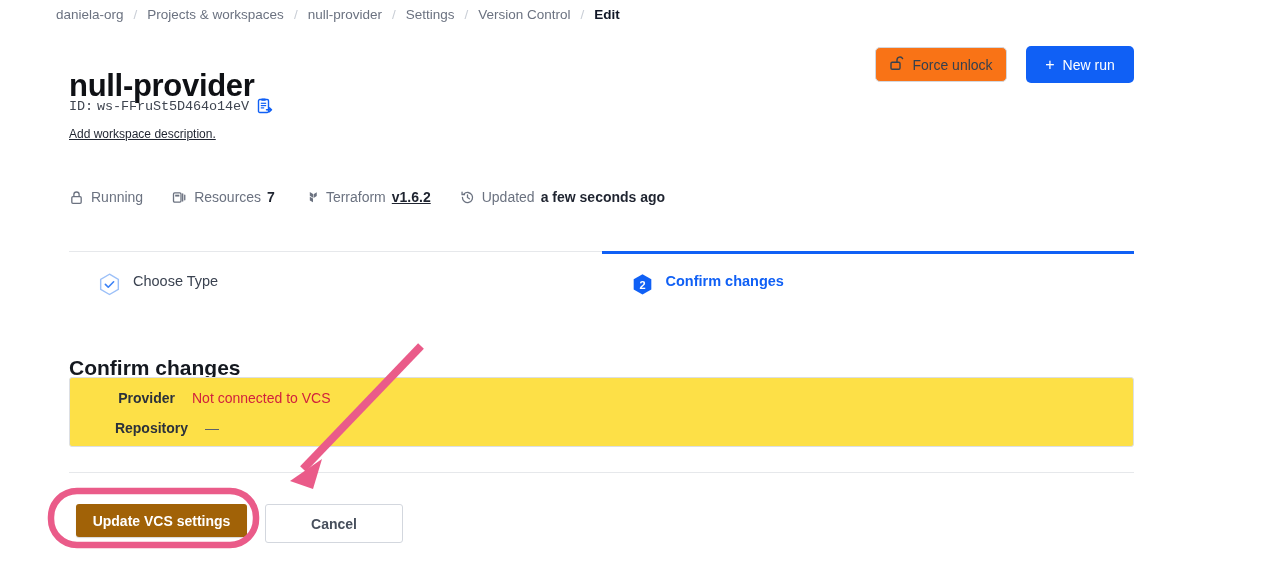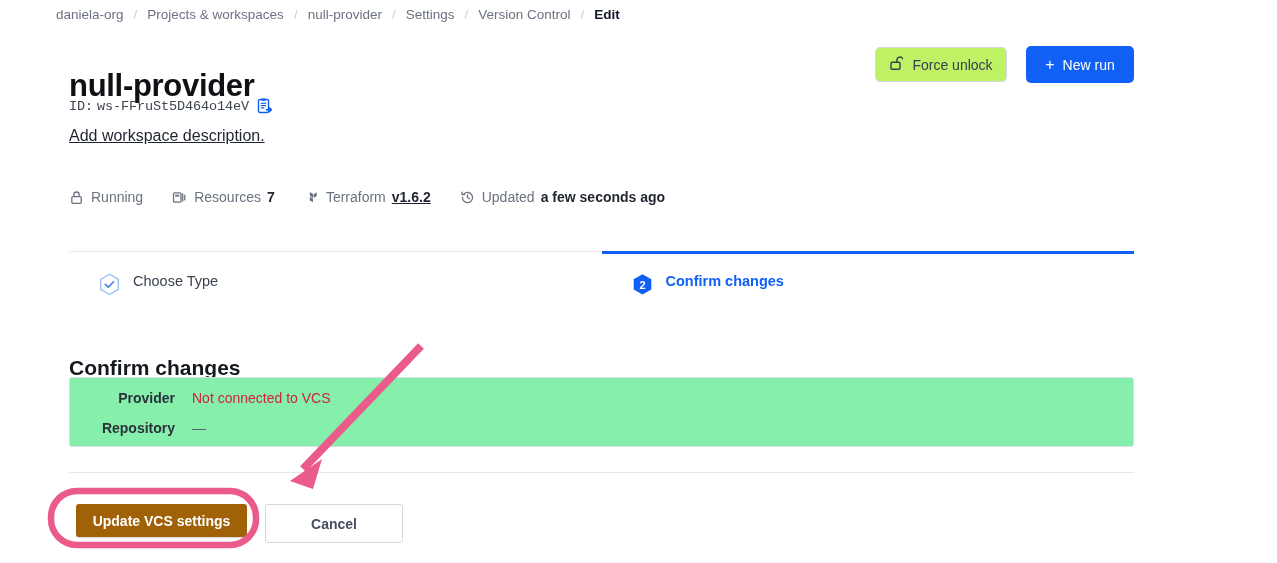--- a/index.html
+++ b/index.html
@@ -31,28 +31,28 @@
     position: absolute; left: 69px; top: 98px;
     display:flex; align-items:center; gap:8px;
   }
   .idtext {
     font-family: "Liberation Mono", "DejaVu Sans Mono", monospace;
     font-size: 13.5px; color: #3f4550; letter-spacing: -0.1px;
   }
   .copy-icon { width:16px; height:16px; display:block; cursor:pointer; }
   .desc-link {
     position:absolute; left:69px; top:127px;
-    font-size:16px; color:#1f2430; text-decoration:underline; cursor:pointer;
+    font-size:12px; color:#1f2430; text-decoration:underline; cursor:pointer;
   }
 
   
   .btn-force {
     position:absolute; left:875px; top:47px; width:132px; height:35px;
     display:flex; align-items:center; justify-content:center; gap:7px;
-    border:1px solid #d3d7de; border-radius:5px; background:#bef264;
+    border:1px solid #d3d7de; border-radius:5px; background:#f97316;
     font-size:14px; color:#35404e; cursor:pointer;
   }
   .btn-newrun {
     position:absolute; left:1026px; top:46px; width:108px; height:37px;
     display:flex; align-items:center; justify-content:center; gap:8px;
     border-radius:5px; background:#1060f5; color:#fff;
     font-size:14px; cursor:pointer;
   }
   .plus-glyph { font-size:16px; line-height:1; font-weight:400; }
 
@@ -77,29 +77,29 @@
   .step.active .slabel { color:#1060f5; font-weight:700; }
   .hexicon { width:23px; height:26px; display:block; flex:0 0 auto; }
 
   
   .section-title {
     position:absolute; left:69px; top:339px;
     font-size:21px; font-weight:700; color:#14181f;
   }
   .card {
     position:absolute; left:69px; top:377px; width:1065px; height:70px;
-    border:1px solid #dcdfe4; border-radius:3px; background:#86efac;
+    border:1px solid #dcdfe4; border-radius:3px; background:#fde047;
   }
   .kv { position:absolute; display:flex; align-items:baseline; }
   .kv .k { width:105px; text-align:right; font-size:14px; font-weight:700; color:#2b313b; }
   .kv .v { margin-left:17px; font-size:14px; }
   .kv .v.err { color:#d1213d; }
   .kv .v.muted { color:#5b616b; }
   .kv.r1 { left:0px; top:12px; }
-  .kv.r2 { left:0px; top:42px; }
+  .kv.r2 { left:13px; top:42px; }
 
   .bottom-divider { position:absolute; left:69px; top:472px; width:1065px; height:1px; background:#e6e8eb; }
 
   
   .btn-update {
     position:absolute; left:76px; top:504px; width:171px; height:33px;
     display:flex; align-items:center; justify-content:center;
     border-radius:3px; background:#a16207; color:#ffffff;
     font-size:14px; font-weight:700; cursor:pointer;
     box-shadow:0 1px 1px rgba(0,0,0,.16);

